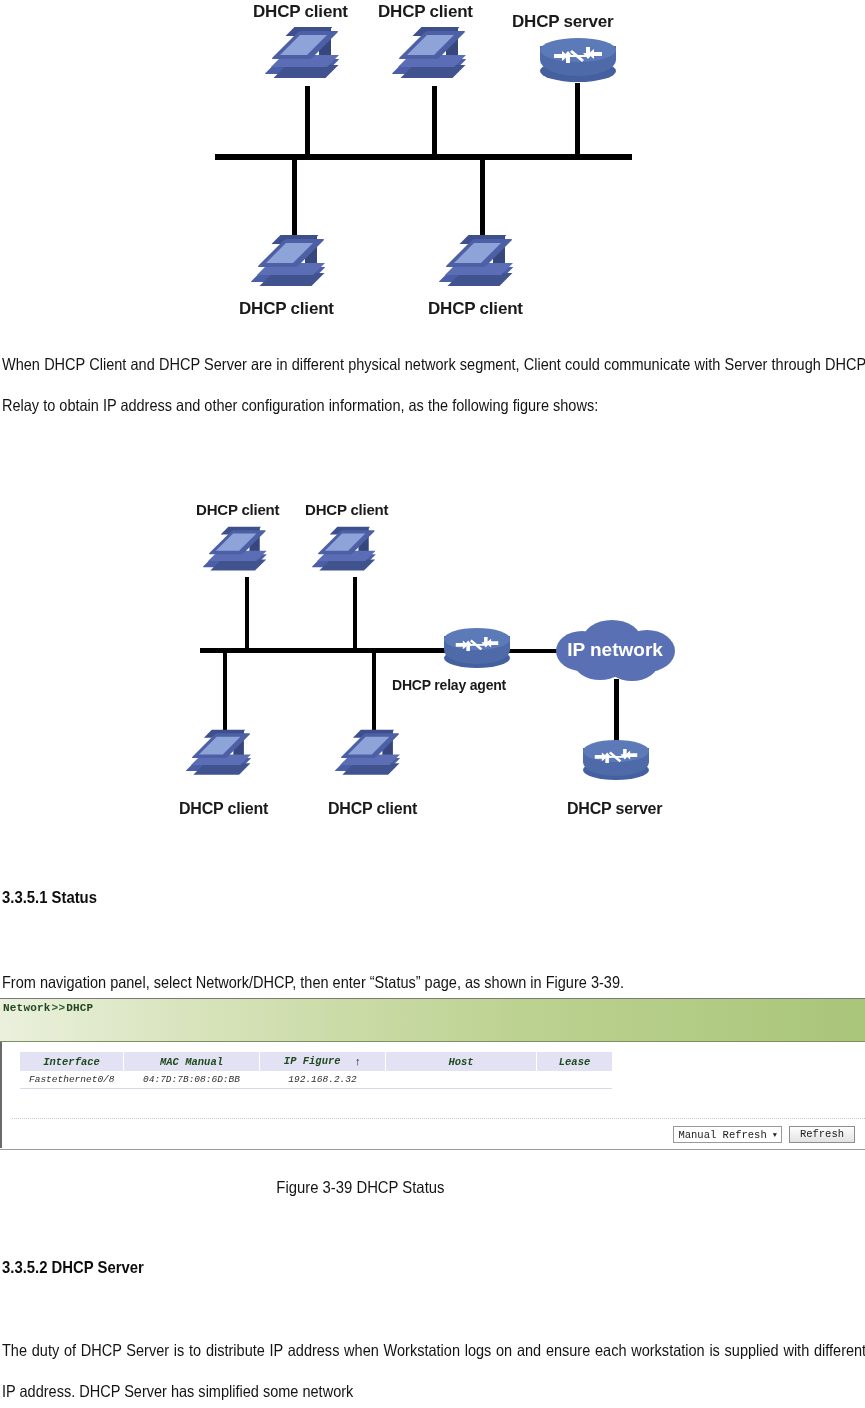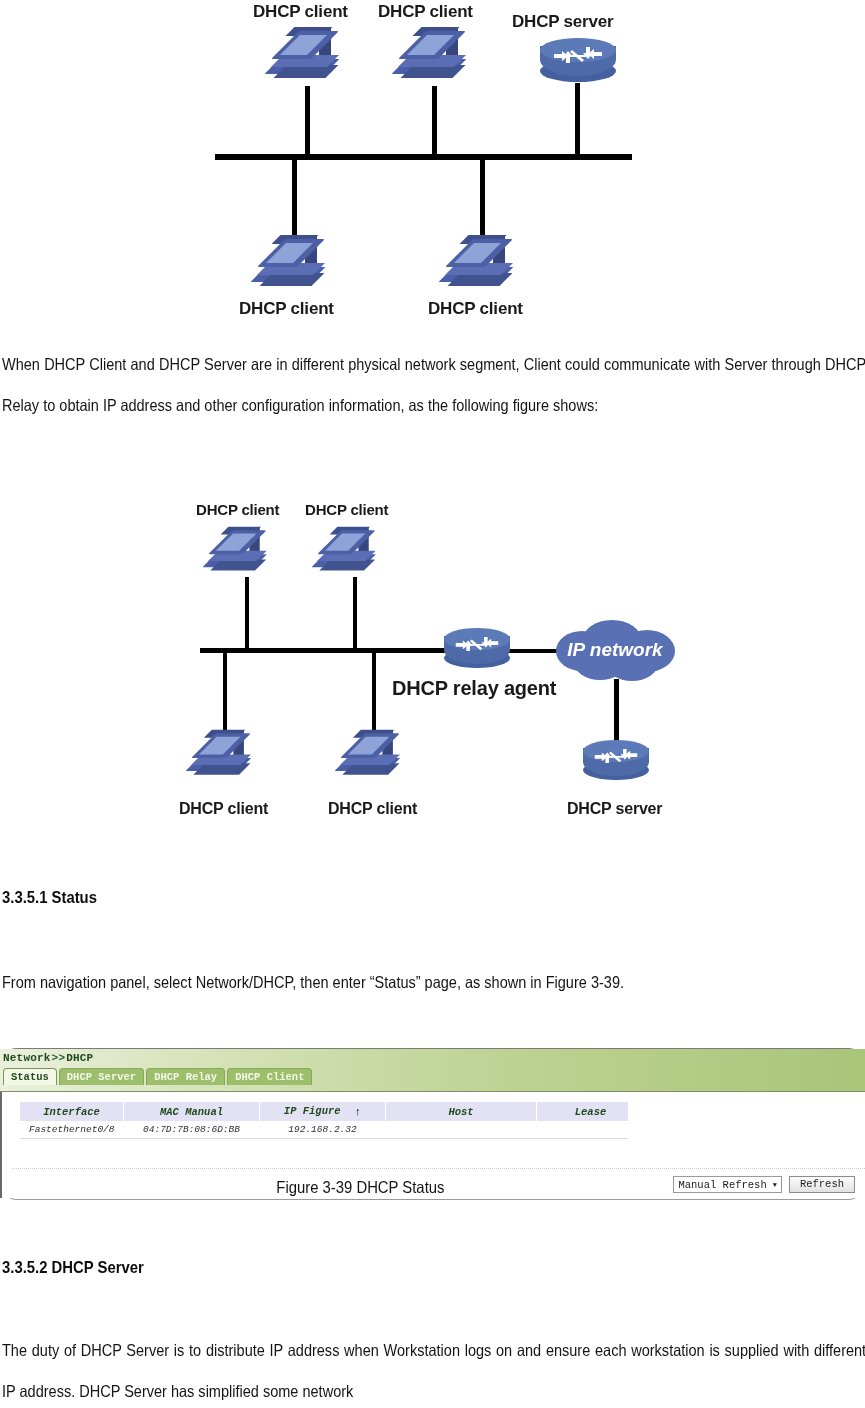--- a/index.html
+++ b/index.html
@@ -155,21 +155,21 @@
     font-style:italic;
   }
   .dtable th{
     background:#e2e2f4;
     font-family:"Liberation Mono","DejaVu Sans Mono",monospace;
     font-size:10.5px;font-weight:bold;color:#1f4a1d;
     height:19px;padding:0;text-align:center;
     border-right:1px solid #ffffff;
     position:relative;
   }
-  .dtable th:last-child{border-right:none;padding-left:16px;}
+  .dtable th:last-child{border-right:none;}
   .dtable td{
     font-family:"Liberation Mono","DejaVu Sans Mono",monospace;
     font-size:9.5px;color:#2d2d2d;
     height:17px;padding:0 2px;text-align:center;
     border-bottom:1px solid #d9d9e6;
     background:#ffffff;
   }
   .sortarrow{
     display:inline-block;margin-left:14px;
     font-size:11px;color:#111;vertical-align:-1px;
@@ -324,34 +324,34 @@
             <path d="M2,14 L10,14 L10,17 L16,12 L10,7 L10,10 L2,10 Z"></path>
             <path d="M50,8 L42,8 L42,5 L36,10 L42,15 L42,12 L50,12 Z"></path>
             <path d="M14,19 L14,13 L11,13 L16,7 L21,13 L18,13 L18,19 Z"></path>
             <path d="M38,3 L38,9 L41,9 L36,15 L31,9 L34,9 L34,3 Z"></path>
             <path d="M18,11 L34,11 L34,13 L18,13 Z"></path>
             <path d="M20,6 L32,16 L30,18 L18,8 Z"></path>
           </g>
         </svg>
       </div>
     </div>
-    <div class="nlabel" style="left:392px;top:182px;font-size:20px;">DHCP relay agent</div>
+    <div class="nlabel" style="left:392px;top:182px;font-size:14px;">DHCP relay agent</div>
 
     <div class="cloud" style="left:552px;top:122px;width:126px;height:66px;">
       <svg width="126" height="66" viewBox="0 0 126 66" style="position:absolute;left:0;top:0;">
         <g fill="#5a70b4">
           <ellipse cx="30" cy="34" rx="26" ry="20"></ellipse>
           <ellipse cx="60" cy="24" rx="30" ry="21"></ellipse>
           <ellipse cx="95" cy="34" rx="28" ry="21"></ellipse>
           <ellipse cx="48" cy="45" rx="26" ry="18"></ellipse>
           <ellipse cx="80" cy="46" rx="26" ry="18"></ellipse>
           <ellipse cx="63" cy="36" rx="44" ry="24"></ellipse>
         </g>
       </svg>
-      <div class="cl-label" style="padding-bottom:4px;font-style:italic;">IP network</div>
+      <div class="cl-label" style="padding-bottom:4px;">IP network</div>
     </div>
 
     <div class="drop" style="left:614px;top:184px;height:66px;width:5px;"></div>
 
     <div class="drop" style="left:223px;top:158px;height:78px;width:4px;"></div>
     <div class="drop" style="left:372px;top:158px;height:78px;width:4px;"></div>
 
     <div class="pc" style="left:192px;top:233px;transform:scale(0.88);transform-origin:left top;">
       <div class="side"></div>
         <div class="base"></div>
@@ -391,33 +391,27 @@
 
     <div class="nlabel" style="left:179px;top:305px;font-size:16px;">DHCP client</div>
     <div class="nlabel" style="left:328px;top:305px;font-size:16px;">DHCP client</div>
     <div class="nlabel" style="left:567px;top:305px;font-size:16px;">DHCP server</div>
   </div>
 
   <div class="heading" style="position:absolute;left:2px;top:888px;">3.3.5.1 Status</div>
 
   <div class="para last-line-left" style="position:absolute;left:2px;top:962px;">From navigation panel, select Network/DHCP, then enter “Status” page, as shown in Figure 3-39.</div>
 
-  <div class="ui" style="top:1048px;height:152px;border-radius:17px;">
+  <div class="ui" style="top:998px;height:152px;">
 
     <div class="ui-header">
       <div class="breadcrumb">
         <span>Network</span><span class="sep">&gt;&gt;</span><span>DHCP</span>
       </div>
 
-      <div class="tabs">
-        <div class="tab active">Status</div>
-        <div class="tab inactive">DHCP Server</div>
-        <div class="tab inactive">DHCP Relay</div>
-        <div class="tab inactive">DHCP Client</div>
-      </div>
     </div>
 
     <div class="ui-body">
 
       <table class="dtable">
         <thead>
           <tr>
             <th style="width:103px;">Interface</th>
             <th style="width:135px;">MAC Manual</th>
             <th style="width:125px;"><span>IP Figure</span><span class="sortarrow">↑</span></th>

